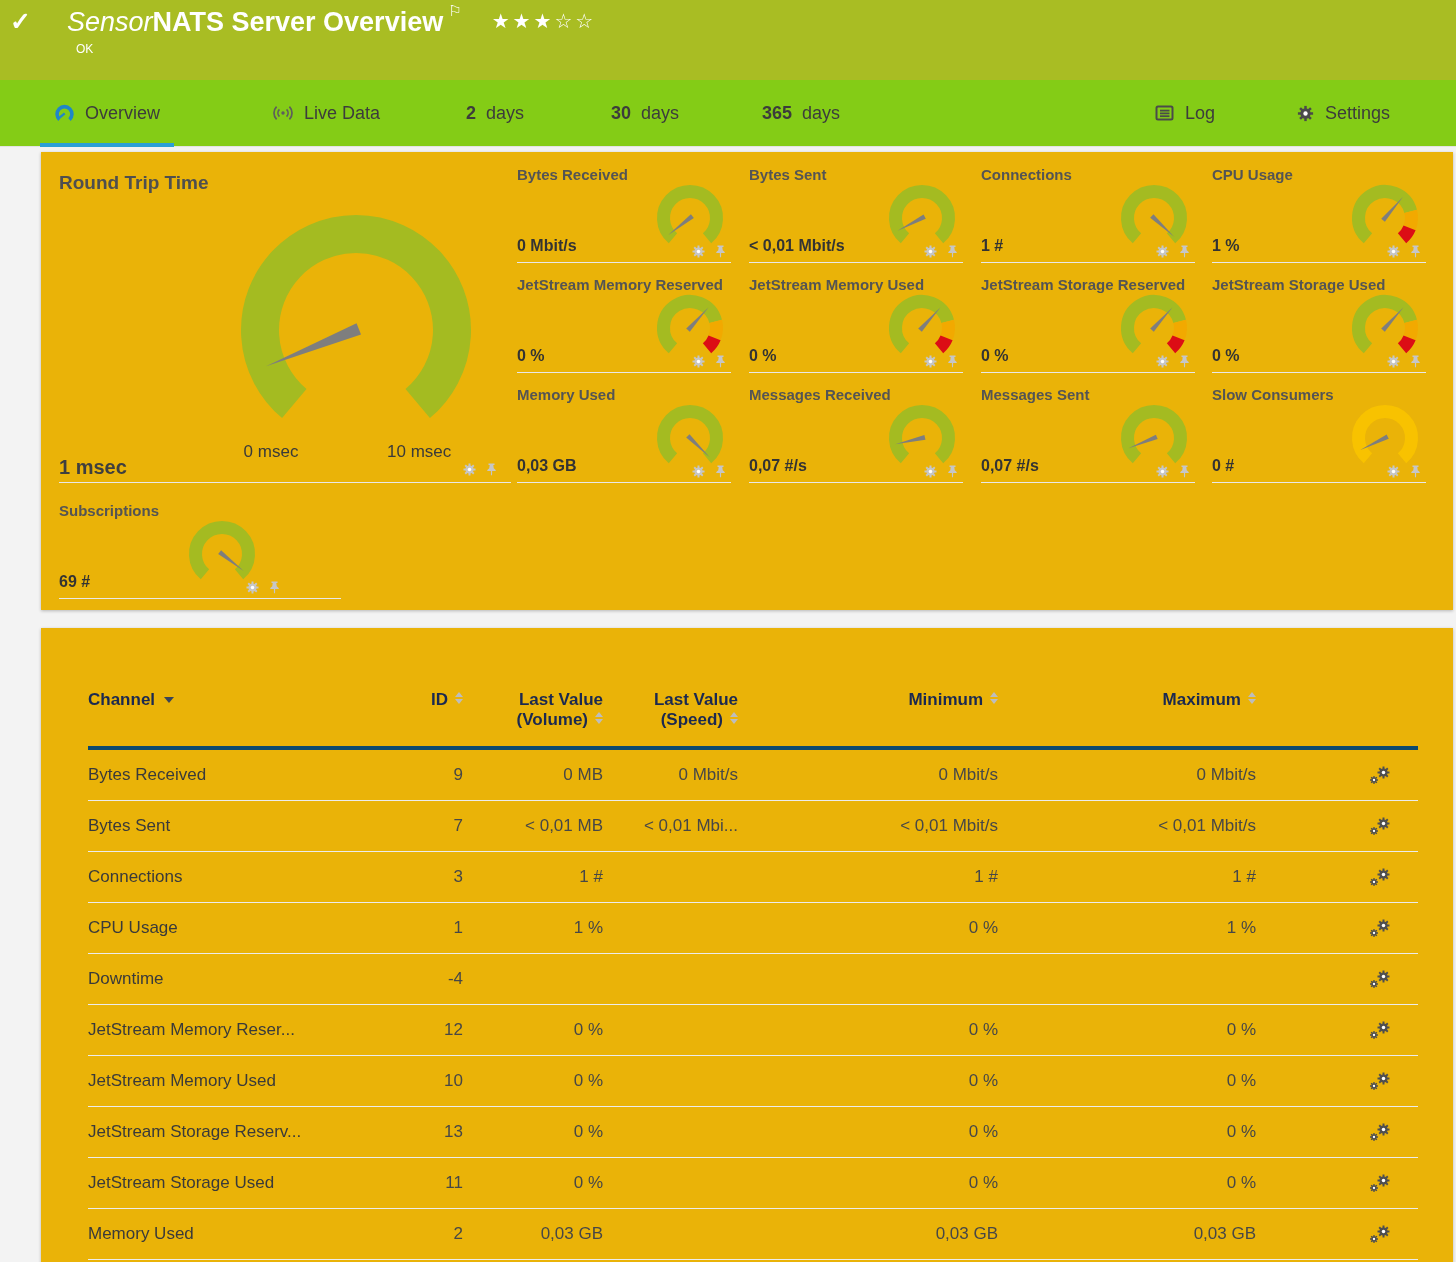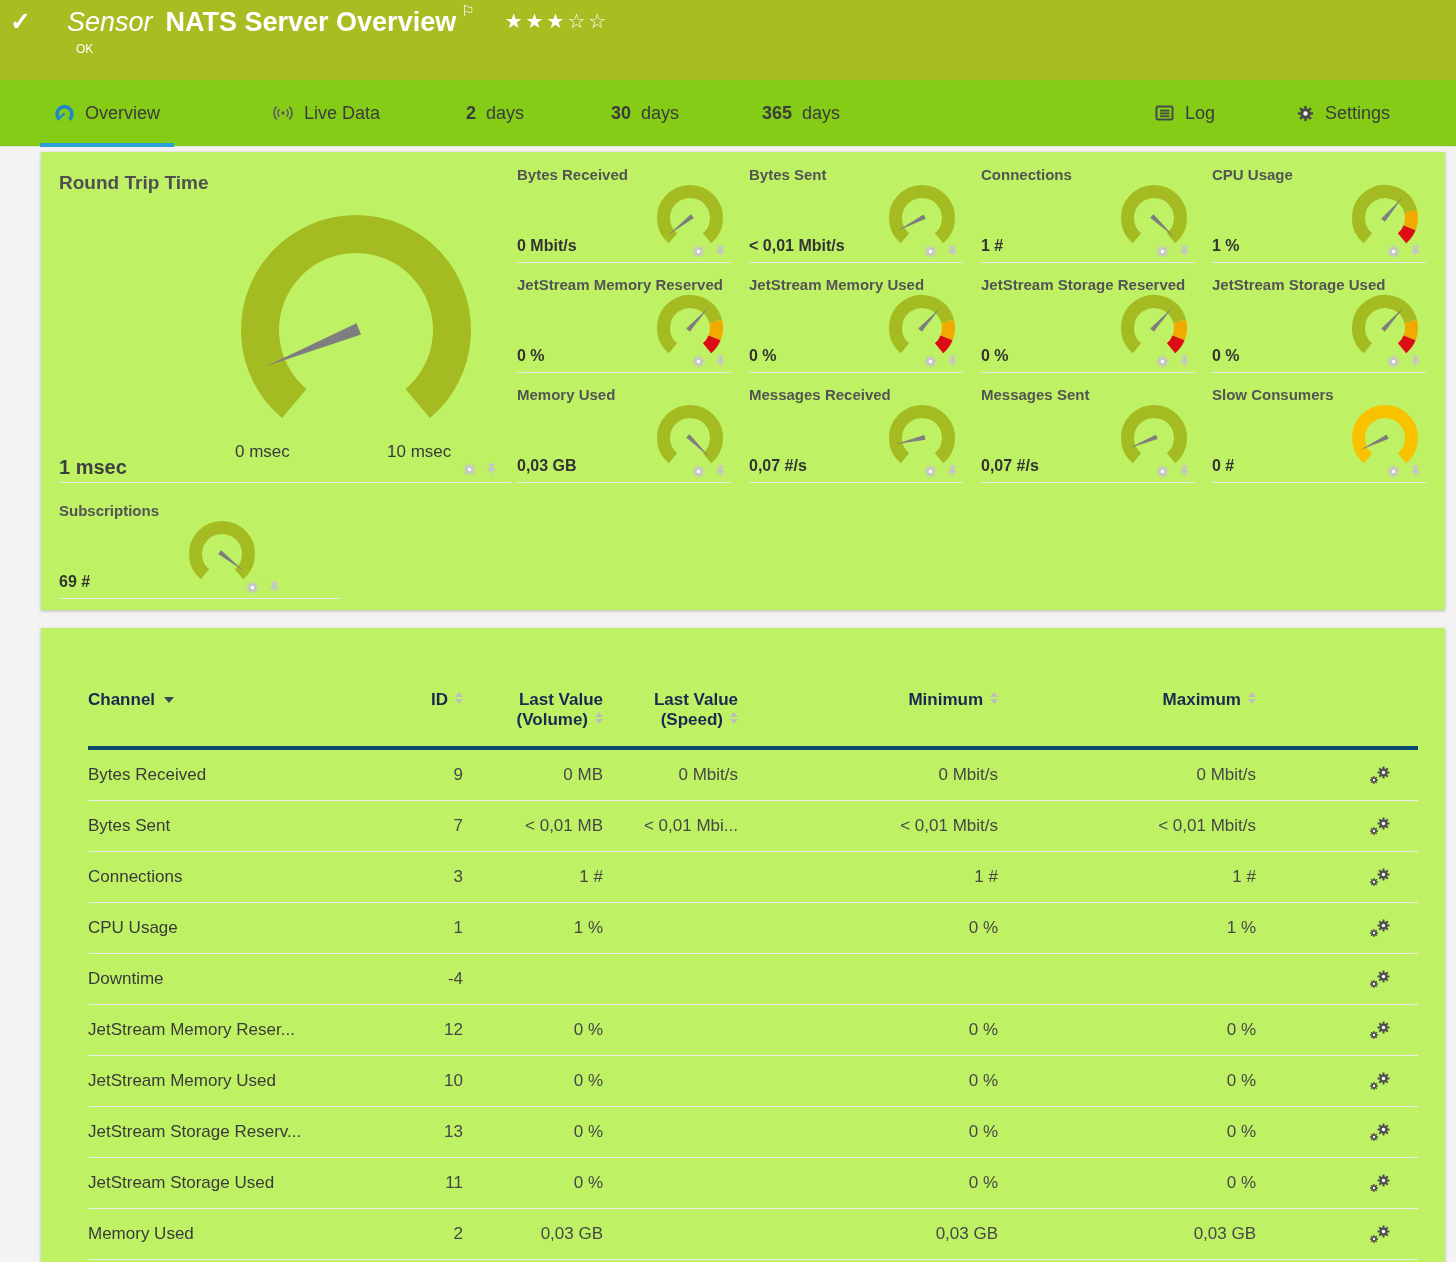--- a/index.html
+++ b/index.html
@@ -4,44 +4,44 @@
 <style>
   html,body{margin:0;padding:0;}
   body{width:1456px;height:1262px;position:relative;overflow:hidden;background:#fff;
        font-family:"Liberation Sans",sans-serif;-webkit-font-smoothing:antialiased;}
 
   
   .topbar{height:80px;background:#a9bd23;color:#fff;position:relative;}
   .tb-row1{display:flex;align-items:flex-start;padding:6px 0 0 10px;}
   .check{font-size:25px;font-weight:700;line-height:30px;}
   .sensor-word{font-style:italic;font-size:27px;margin-left:36px;font-weight:400;line-height:32px;}
-  .sensor-title{font-weight:700;font-size:27px;margin-left:13px;line-height:32px;}
+  .sensor-title{font-weight:700;font-size:27px;line-height:32px;}
   .flag{font-size:15px;margin-left:5px;position:relative;top:-4px;}
   .stars{margin-left:30px;font-size:20px;letter-spacing:3px;line-height:30px;cursor:pointer;}
   .status{position:absolute;left:76px;top:42px;font-size:12px;}
 
   
   .tabs{position:relative;height:66px;border-bottom:1px solid #e3e3e3;background:#84cc16;}
   .tab{position:absolute;top:0;height:66px;display:flex;align-items:center;gap:10px;
        font-size:18px;color:#3c3c3c;cursor:pointer;padding:0 14px;}
   .tab .num{font-weight:700;}
   .tab.active::after{content:"";position:absolute;left:0;right:0;bottom:-1px;height:4px;background:#2b9fd8;}
   .tab svg{flex:0 0 auto;}
 
   
   .content{position:absolute;top:147px;left:0;right:0;bottom:0;background:#f3f3f3;}
-  .panel{position:absolute;background:#bef264;box-shadow:0 1px 3px rgba(0,0,0,.25);}
+  .panel{position:absolute;background:#eab308;box-shadow:0 1px 3px rgba(0,0,0,.25);padding-left:8px;}
   #gaugePanel{left:41px;top:5px;width:1404px;height:458px;}
   #tablePanel{left:41px;top:481px;width:1404px;height:720px;}
 
   
   #rtt{position:absolute;left:18px;top:14px;width:452px;height:316px;border-bottom:1px solid #e9e9e9;}
   .rtt-title{font-size:19px;font-weight:700;color:#4f4f4f;position:absolute;left:0;top:6px;}
   #rttGauge{position:absolute;left:162px;top:44px;}
-  .rtt-min{position:absolute;left:176px;top:276px;width:96px;text-align:left;font-size:17px;color:#3a3a3a;}
+  .rtt-min{position:absolute;left:164px;top:276px;width:96px;text-align:center;font-size:17px;color:#3a3a3a;}
   .rtt-max{position:absolute;left:328px;top:276px;width:96px;text-align:left;font-size:17px;color:#3a3a3a;}
   .rtt-value{position:absolute;left:0;top:290px;font-size:20px;font-weight:700;color:#3f3f3f;}
 
   .card-icons{position:absolute;display:flex;gap:7px;color:#c6c6c6;}
   .card-icons svg{width:15px;height:15px;cursor:pointer;}
   #rtt .card-icons{right:12px;bottom:5px;}
 
   
   .mini{position:absolute;width:214px;height:97px;border-bottom:1px solid #e9e9e9;}
   .mini .t{position:absolute;left:0;top:1px;font-size:15px;font-weight:700;color:#545454;white-space:nowrap;}

